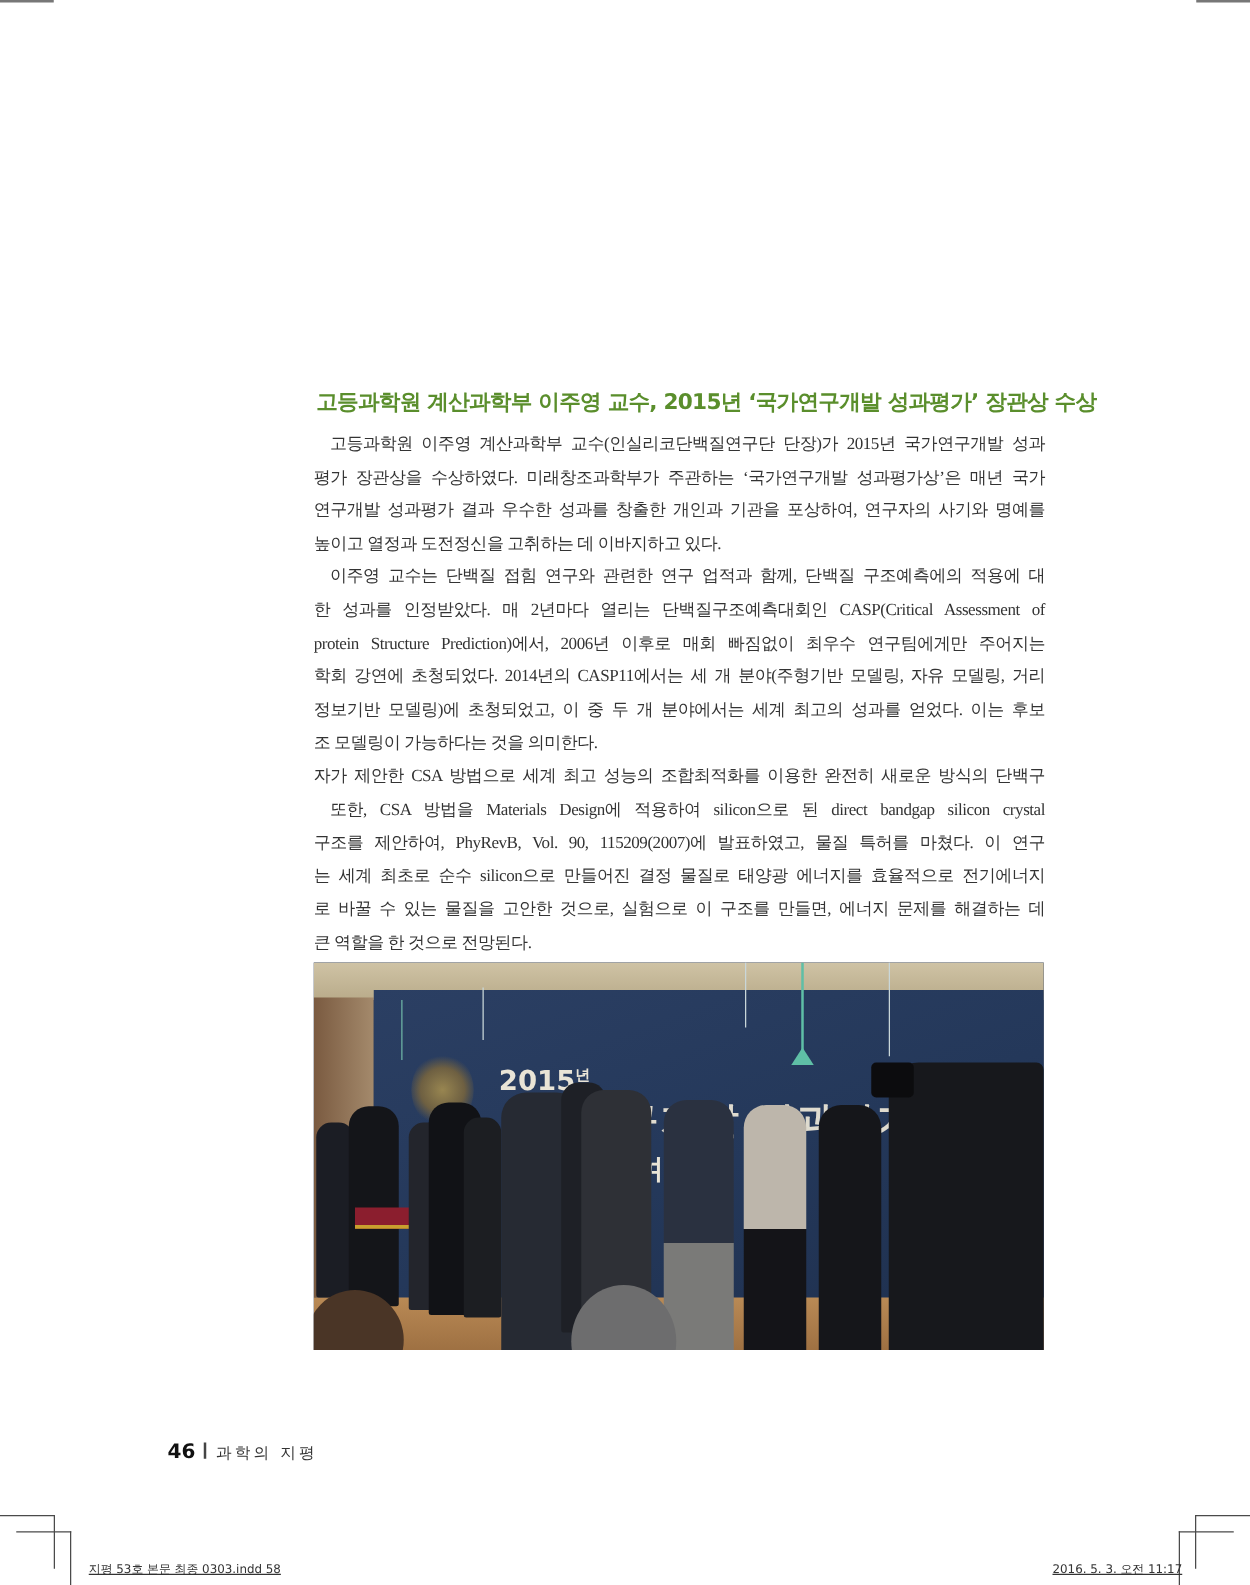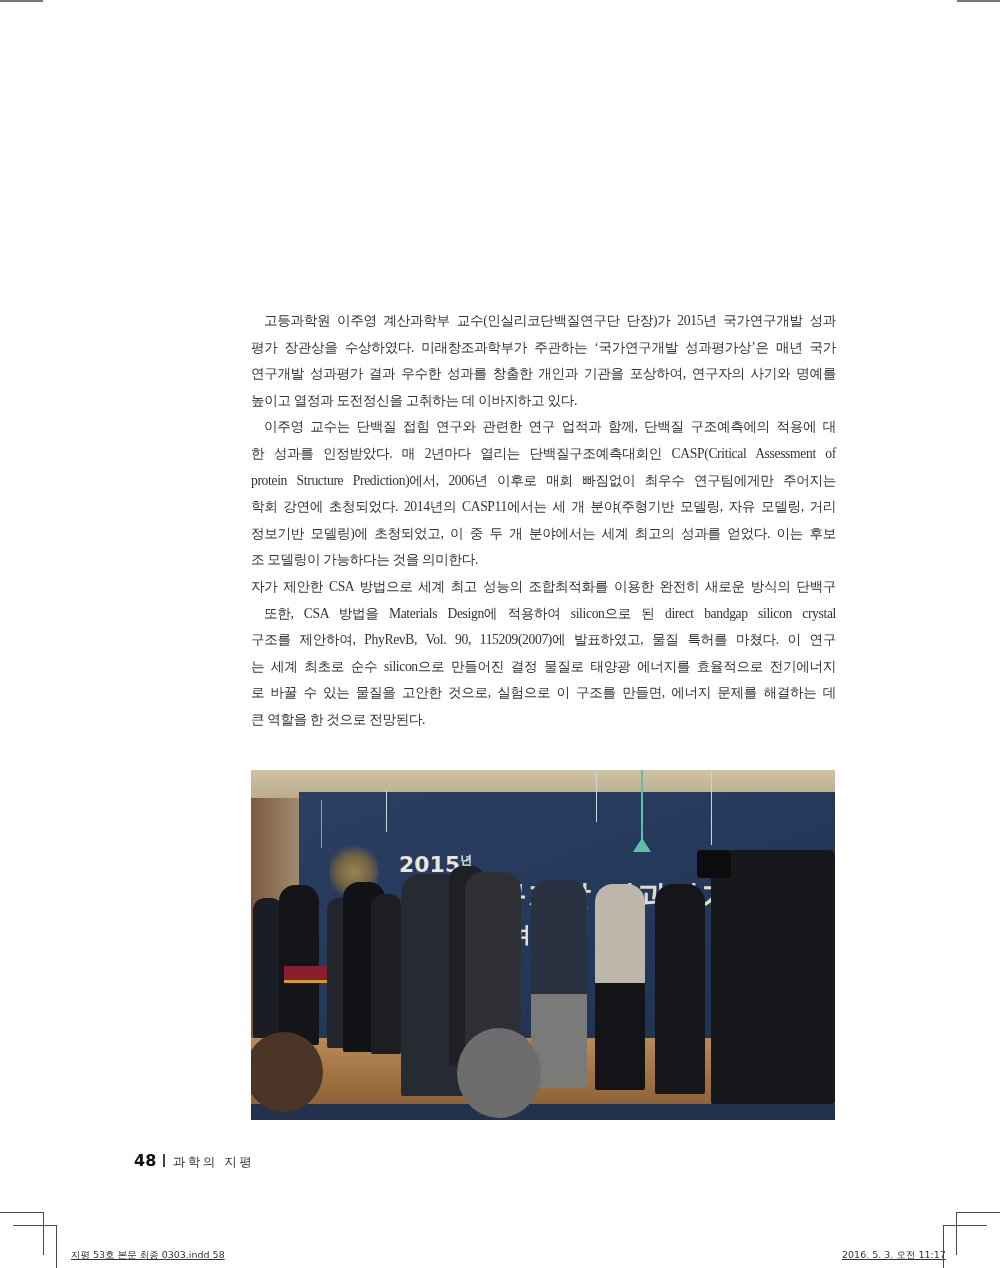--- a/index.html
+++ b/index.html
@@ -22,21 +22,21 @@
     .para {
       font-size: 13.6px; line-height: 26.6px; letter-spacing: -0.35px;
       text-align: justify; text-align-last: left; margin: 0;
       color: #333;
     }
     .line { display: block; white-space: nowrap; text-align-last: justify; text-align: justify; font-family: Liberation Serif, serif; }
     .line.last { text-align-last: left; }
     .indent { padding-left: 13px; }
 
     .photo {
-      position: absolute; left: 251px; top: 770px; width: 584px; height: 350px;
+      position: absolute; left: 251px; top: 770px; width: 584px; height: 310px;
       overflow: hidden; background: #22324e;
     }
     .ph { position: absolute; }
     .banner-title {
       position: absolute; color: #e9e4d6; font-family: "DejaVu Sans", sans-serif;
       font-weight: bold; white-space: nowrap;
     }
     .folio {
       position: absolute; left: 134px; top: 1151px;
       font-family: "DejaVu Sans", "Liberation Sans", sans-serif; font-size: 15px;
@@ -60,20 +60,21 @@
 <div class="crop" style="left:43px;top:1212px;width:1px;height:43px;"></div>
 <div class="crop" style="left:13px;top:1225px;width:44px;height:1px;"></div>
 <div class="crop" style="left:56px;top:1225px;width:1px;height:43px;"></div>
 
 <div class="crop" style="left:956px;top:1212px;width:44px;height:1px;"></div>
 <div class="crop" style="left:956px;top:1212px;width:1px;height:43px;"></div>
 <div class="crop" style="left:943px;top:1225px;width:44px;height:1px;"></div>
 <div class="crop" style="left:943px;top:1225px;width:1px;height:43px;"></div>
 
 <div class="article">
+  <h2 class="title">고등과학원 계산과학부 이주영 교수, 2015년 ‘국가연구개발 성과평가’ 장관상 수상</h2>
 
   <div class="para">
     <span class="line indent">고등과학원 이주영 계산과학부 교수(인실리코단백질연구단 단장)가 2015년 국가연구개발 성과</span>
     <span class="line">평가 장관상을 수상하였다. 미래창조과학부가 주관하는 ‘국가연구개발 성과평가상’은 매년 국가</span>
     <span class="line">연구개발 성과평가 결과 우수한 성과를 창출한 개인과 기관을 포상하여, 연구자의 사기와 명예를</span>
     <span class="line last">높이고 열정과 도전정신을 고취하는 데 이바지하고 있다.</span>
   </div>
 
   <div class="para">
     <span class="line indent">이주영 교수는 단백질 접힘 연구와 관련한 연구 업적과 함께, 단백질 구조예측에의 적용에 대</span>
@@ -131,17 +132,17 @@
   <div class="ph" style="left:344px;top:114px;width:50px;height:206px;background:linear-gradient(#bdb6ab 0,#bdb6ab 48%,#141418 48%);border-radius:18px 18px 2px 2px;"></div>
   <div class="ph" style="left:404px;top:114px;width:50px;height:210px;background:#15161a;border-radius:18px 18px 2px 2px;"></div>
   <div class="ph" style="left:460px;top:80px;width:124px;height:254px;background:#17181c;border-radius:24px 6px 2px 2px;"></div>
   <div class="ph" style="left:446px;top:80px;width:34px;height:28px;background:#0c0c0e;border-radius:4px;"></div>
 
   <div class="ph" style="left:-6px;top:262px;width:78px;height:80px;background:#4a3526;border-radius:50%;"></div>
   <div class="ph" style="left:206px;top:258px;width:84px;height:90px;background:#6d6d6e;border-radius:50%;"></div>
 </div>
 
 <div class="folio">
-  <span class="num">48</span><span class="sep"></span><span class="mag">과학의 지평</span>
+  <span class="num">46</span><span class="sep"></span><span class="mag">과학의 지평</span>
 </div>
 
 <div class="slug" style="left:71px;">지평 53호 본문 최종 0303.indd   58</div>
 <div class="slug" style="left:842px;">2016. 5. 3.   오전 11:17</div>
 
 </body></html>

